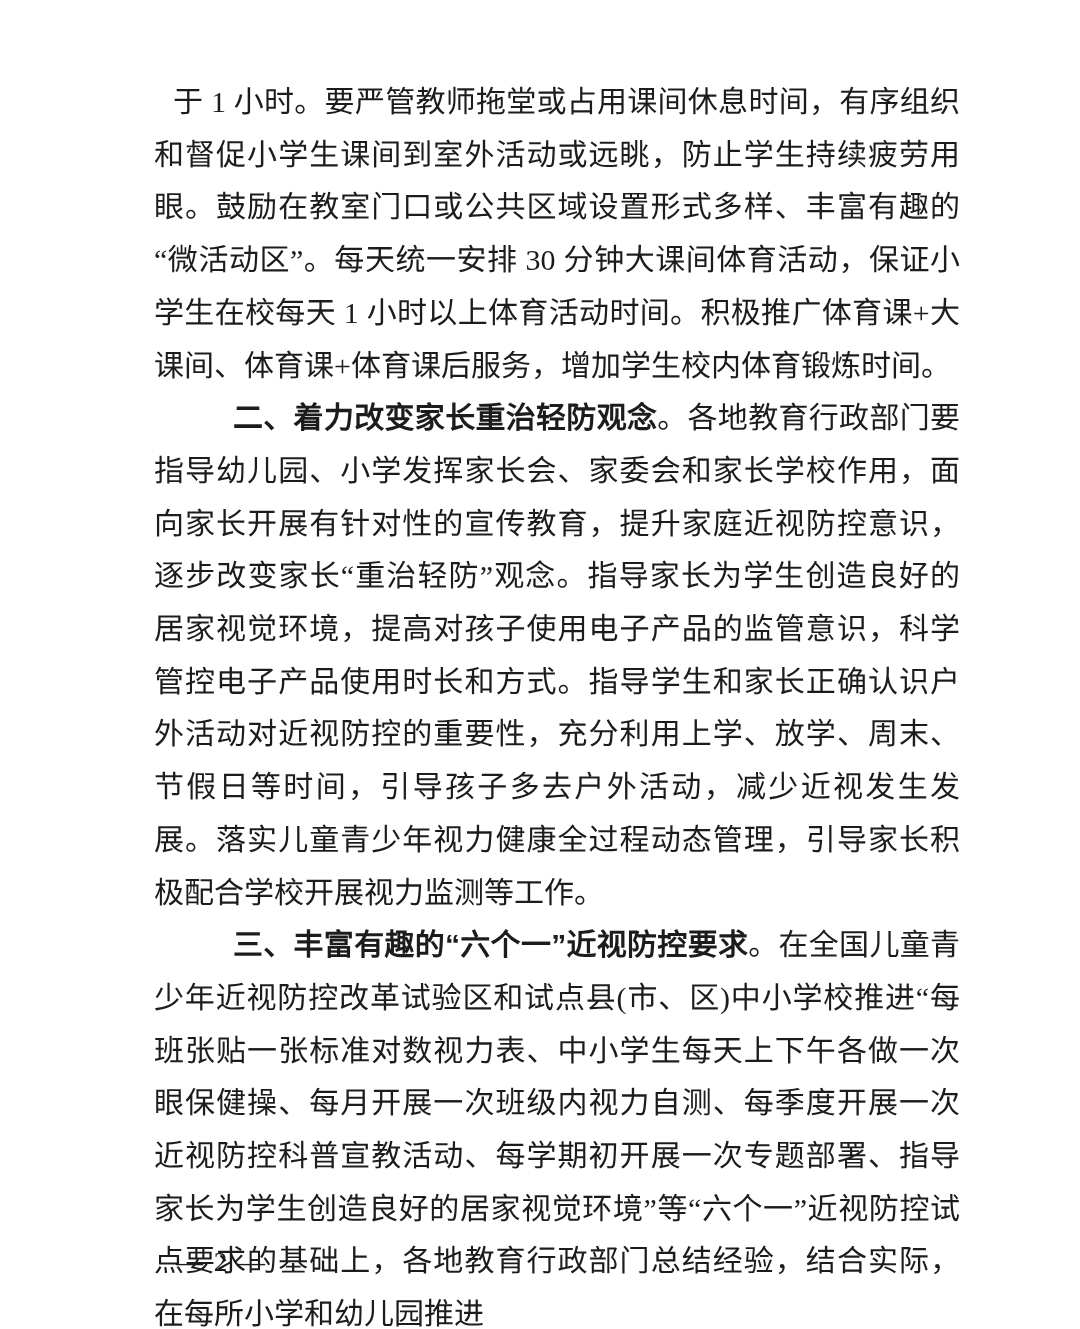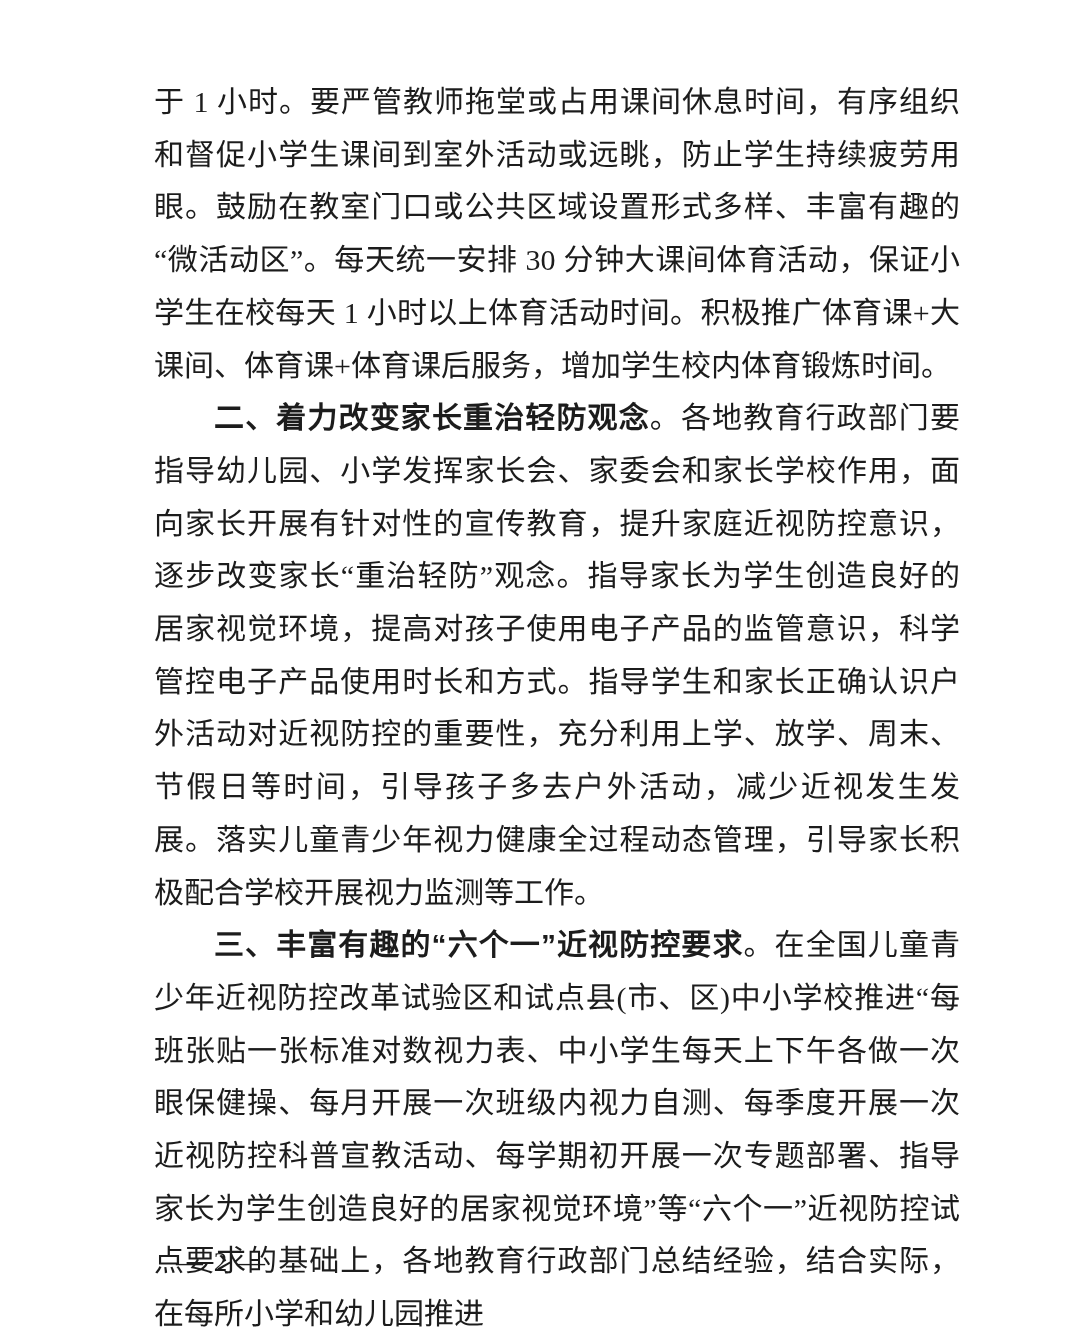--- a/index.html
+++ b/index.html
@@ -25,20 +25,21 @@
     line-height: 52.7px;
     text-align: justify;
     text-justify: inter-character;
     word-break: break-all;
     color: #1c1c1c;
   }
   .para.indent { text-indent: 60px; }
   .para .lead {
     font-weight: 700;
     font-family: "Liberation Sans", "DejaVu Sans", sans-serif;
+    margin-left: 19px;
   }
   .page-number {
     position: absolute;
     left: 162px;
     top: 1246px;
     font-size: 27px;
     line-height: 32px;
     letter-spacing: 2px;
     color: #1c1c1c;
     font-family: "Liberation Serif", "DejaVu Serif", serif;

